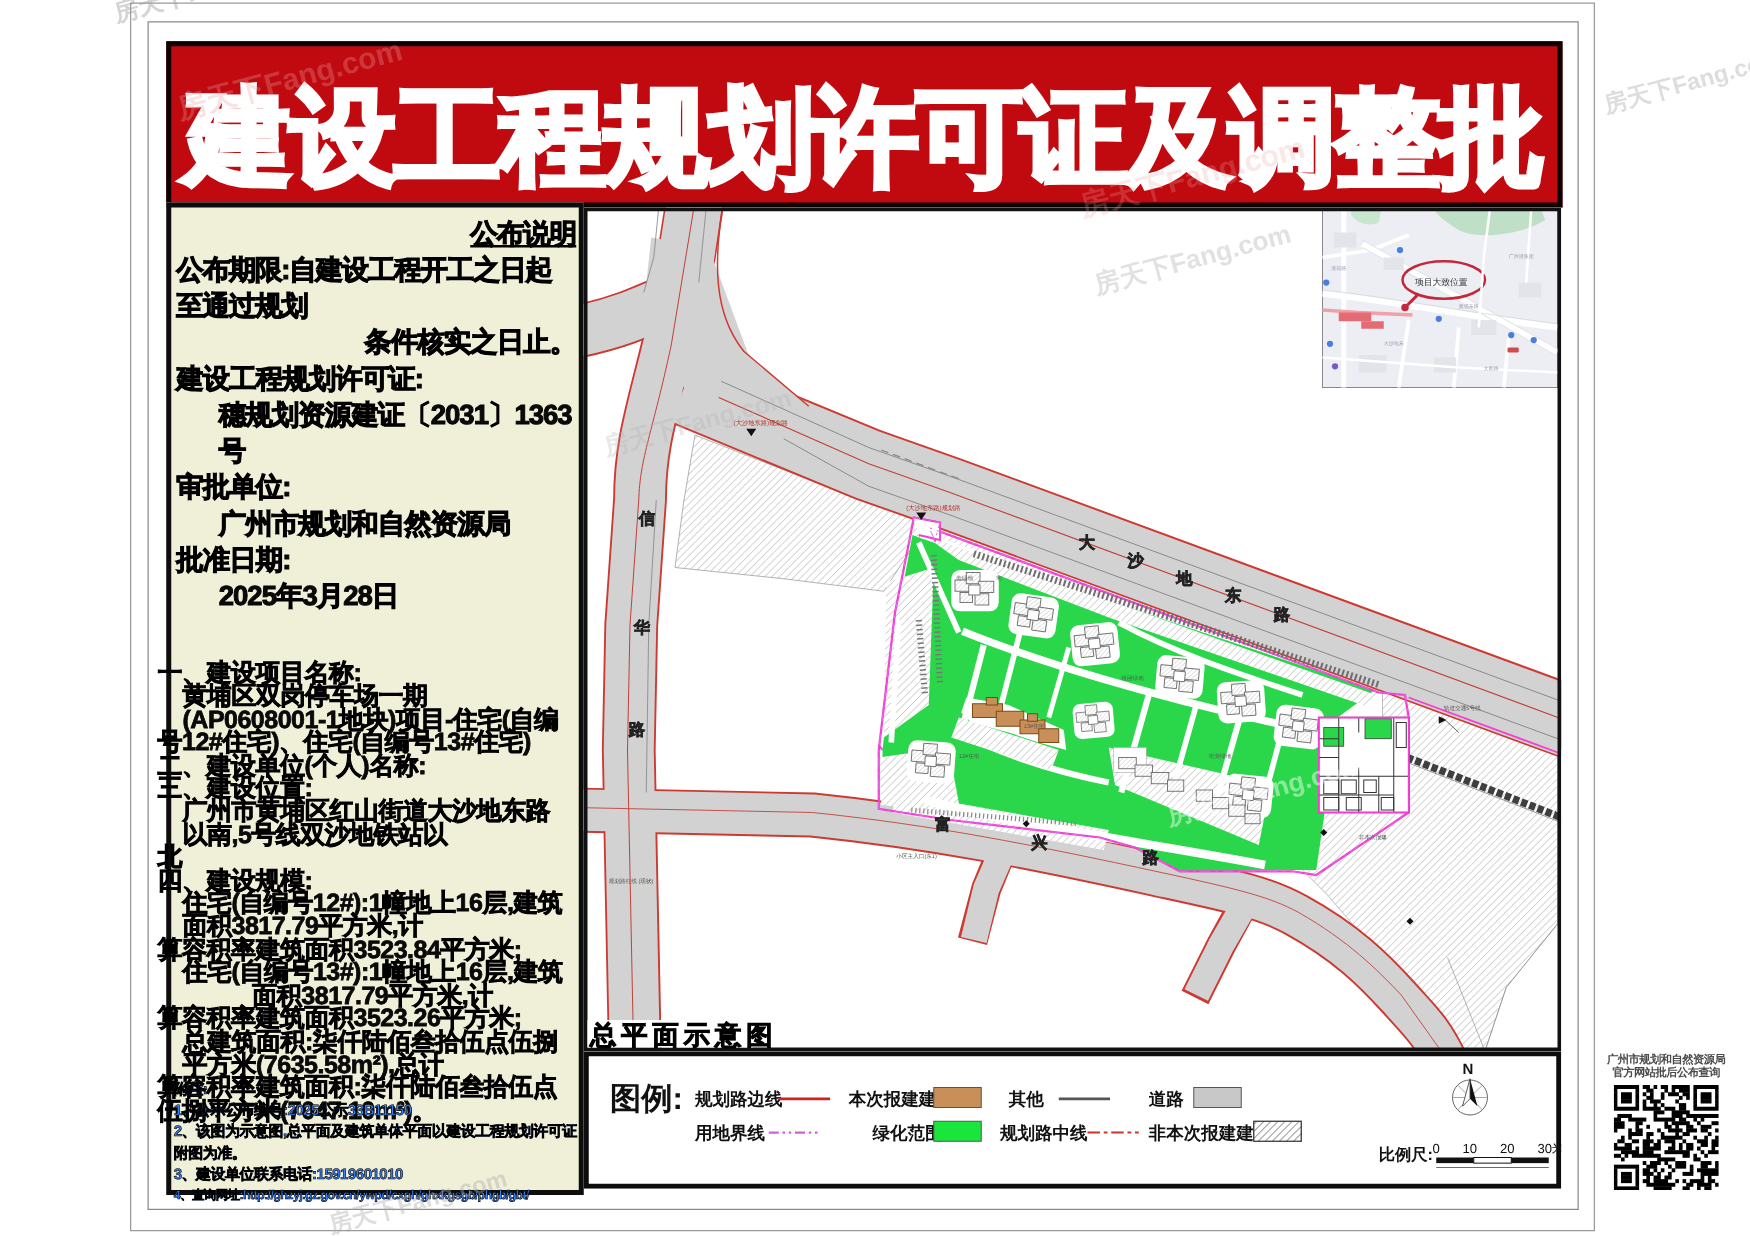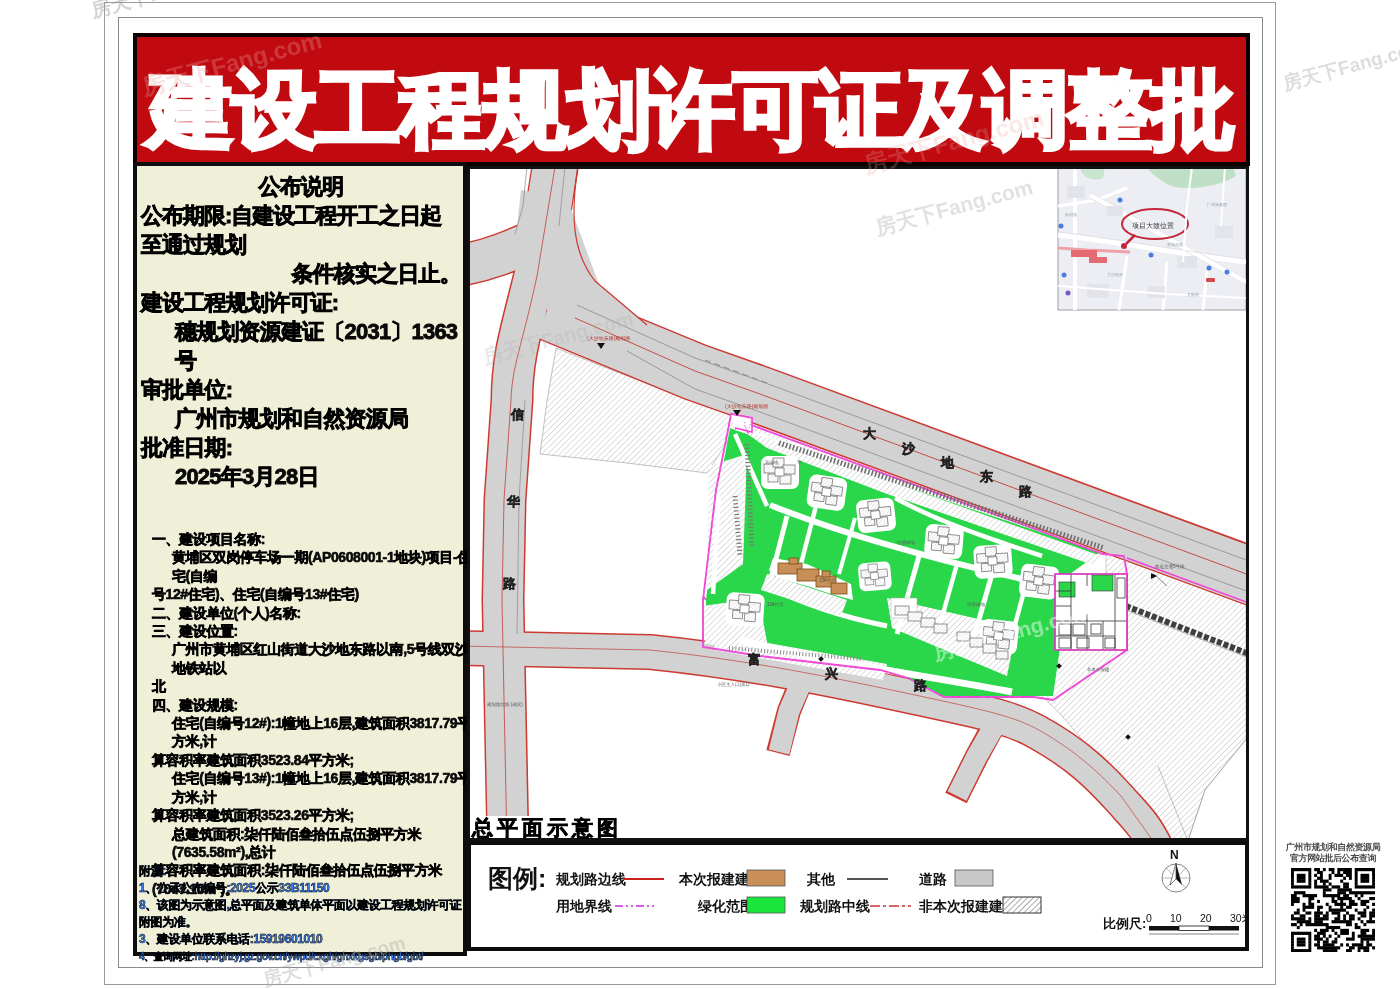--- a/index.html
+++ b/index.html
@@ -13,52 +13,52 @@
 
 <div class="abs" style="left:118px;top:17px;width:1145px;height:951px;border:1.5px solid #8b8b8b;"></div>
 
 <div class="abs" style="left:133px;top:33px;width:1117px;height:133px;background:#c00a10;border:4px solid #0d0000;"></div>
 
 <div class="abs" style="left:133px;top:53px;width:1117px;text-align:center;color:#ffffff;font-weight:bold;font-size:85px;letter-spacing:-1.5px;-webkit-text-stroke:4px #ffffff;">建设工程规划许可证及调整批后公布</div>
 
 <div class="abs" style="left:133px;top:162px;width:334px;height:794px;background:#f0efd8;border:4px solid #0d0d0d;"></div>
 
 <div class="abs" style="left:141px;top:172px;width:320px;color:#0a0a0a;font-weight:bold;font-size:22px;line-height:29px;letter-spacing:-0.8px;-webkit-text-stroke:0.8px #000;">
-<div style="text-align:center;">公布说明</div>
+<div style="text-align:right;text-decoration:underline;">公布说明</div>
 <div style="letter-spacing:-1px;">公布期限:自建设工程开工之日起至通过规划</div>
 <div style="text-align:right;">条件核实之日止。</div>
 <div>建设工程规划许可证:</div>
 <div style="padding-left:34px;">穗规划资源建证〔2031〕1363号</div>
 <div>审批单位:</div>
 <div style="padding-left:34px;">广州市规划和自然资源局</div>
 <div>批准日期:</div>
 <div style="padding-left:34px;">2025年3月28日</div>
 </div>
 
-<div class="abs" style="left:152px;top:530px;width:324px;color:#0a0a0a;font-weight:bold;font-size:14px;line-height:18.4px;letter-spacing:-0.4px;-webkit-text-stroke:0.6px #000;">
+<div class="abs" style="left:126px;top:530px;width:324px;color:#0a0a0a;font-weight:bold;font-size:20px;line-height:18.4px;letter-spacing:-0.4px;-webkit-text-stroke:0.6px #000;">
 <div>一、建设项目名称:</div>
 <div style="padding-left:20px;">黄埔区双岗停车场一期(AP0608001-1地块)项目-住宅(自编</div>
 <div>号12#住宅)、住宅(自编号13#住宅)</div>
 <div>二、建设单位(个人)名称:</div>
 <div>三、建设位置:</div>
 <div style="padding-left:20px;">广州市黄埔区红山街道大沙地东路以南,5号线双沙地铁站以</div>
 <div>北</div>
 <div>四、建设规模:</div>
 <div style="padding-left:20px;">住宅(自编号12#):1幢地上16层,建筑面积3817.79平方米,计</div>
 <div>算容积率建筑面积3523.84平方米;</div>
-<div style="padding-left:20px;">住宅(自编号13#):1幢地上16层,建筑面积3817.79平方米,计</div>
+<div style="padding-left:20px;text-align:center;">住宅(自编号13#):1幢地上16层,建筑面积3817.79平方米,计</div>
 <div>算容积率建筑面积3523.26平方米;</div>
 <div style="padding-left:20px;">总建筑面积:柒仟陆佰叁拾伍点伍捌平方米(7635.58m²),总计</div>
 <div>算容积率建筑面积:柒仟陆佰叁拾伍点伍捌平方米(7047.10m²)。</div>
 </div>
 
 <div class="abs" style="left:139px;top:863px;width:324px;color:#3b82f6;font-weight:bold;font-size:12px;line-height:17px;letter-spacing:-0.4px;-webkit-text-stroke:0.5px #000;">
 <div>附注:</div>
 <div>1、公示公布编号:2025公示33B11150</div>
-<div>8、该图为示意图,总平面及建筑单体平面以建设工程规划许可证附图为准。</div>
+<div>2、该图为示意图,总平面及建筑单体平面以建设工程规划许可证附图为准。</div>
 <div>3、建设单位联系电话:15919601010</div>
 <div style="font-size:10px;letter-spacing:-0.5px;white-space:nowrap;">4、查询网址:http://ghzyj.gz.gov.cn/ywpd/cxgh/ghxkgsgb/phgb/gbt/</div>
 </div>
 
 <div class="abs" style="left:467px;top:166px;width:782px;height:675px;">
 <svg width="782" height="675" viewBox="0 0 782 675" style="position:absolute;left:0;top:0;">
 <defs>
 <pattern id="hat" width="4.2" height="4.2" patternTransform="rotate(45)" patternUnits="userSpaceOnUse">
   <rect width="4.2" height="4.2" fill="#ffffff"></rect>
           <line x1="0" y1="0" x2="0" y2="4.2" stroke="#9f9f9f" stroke-width="0.7"></line>

